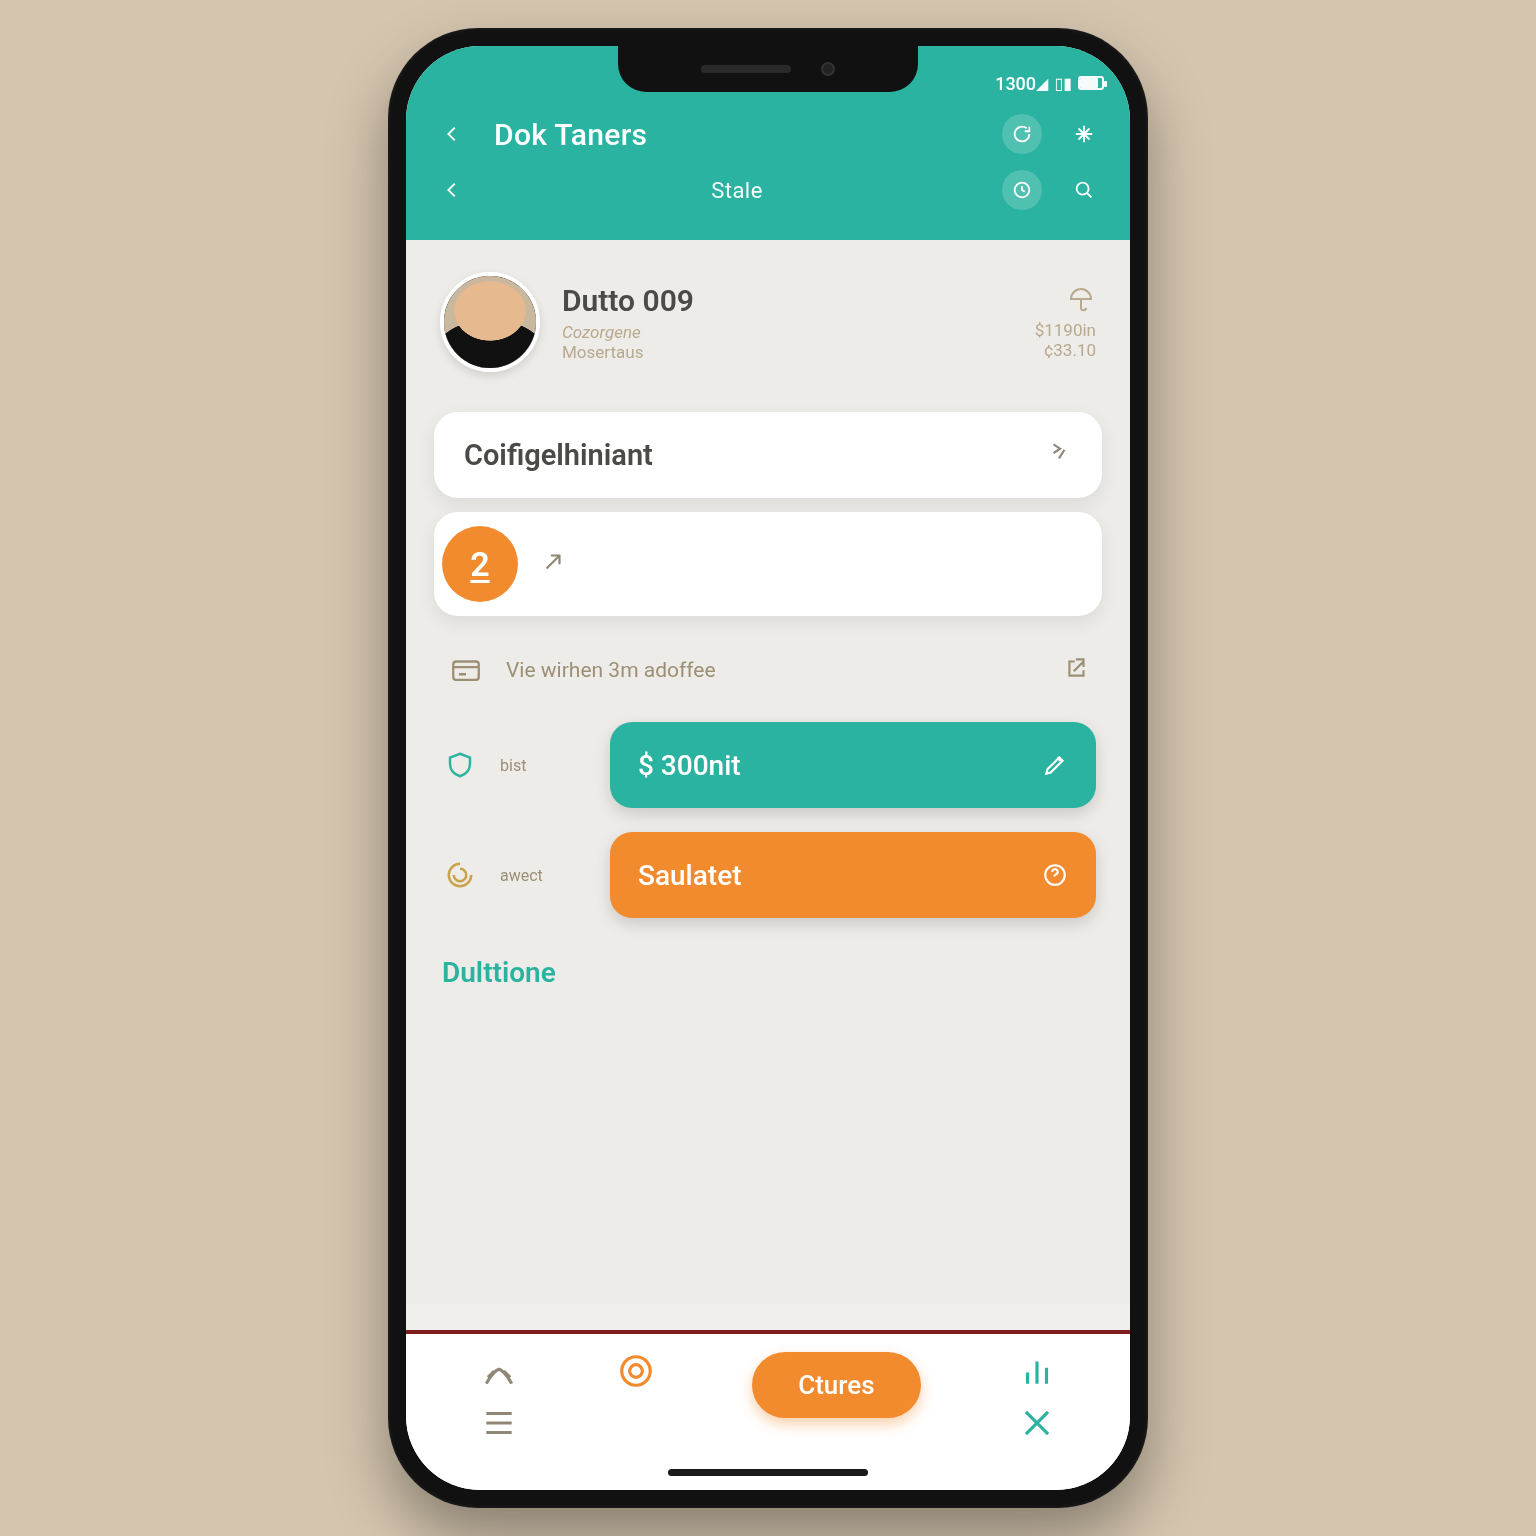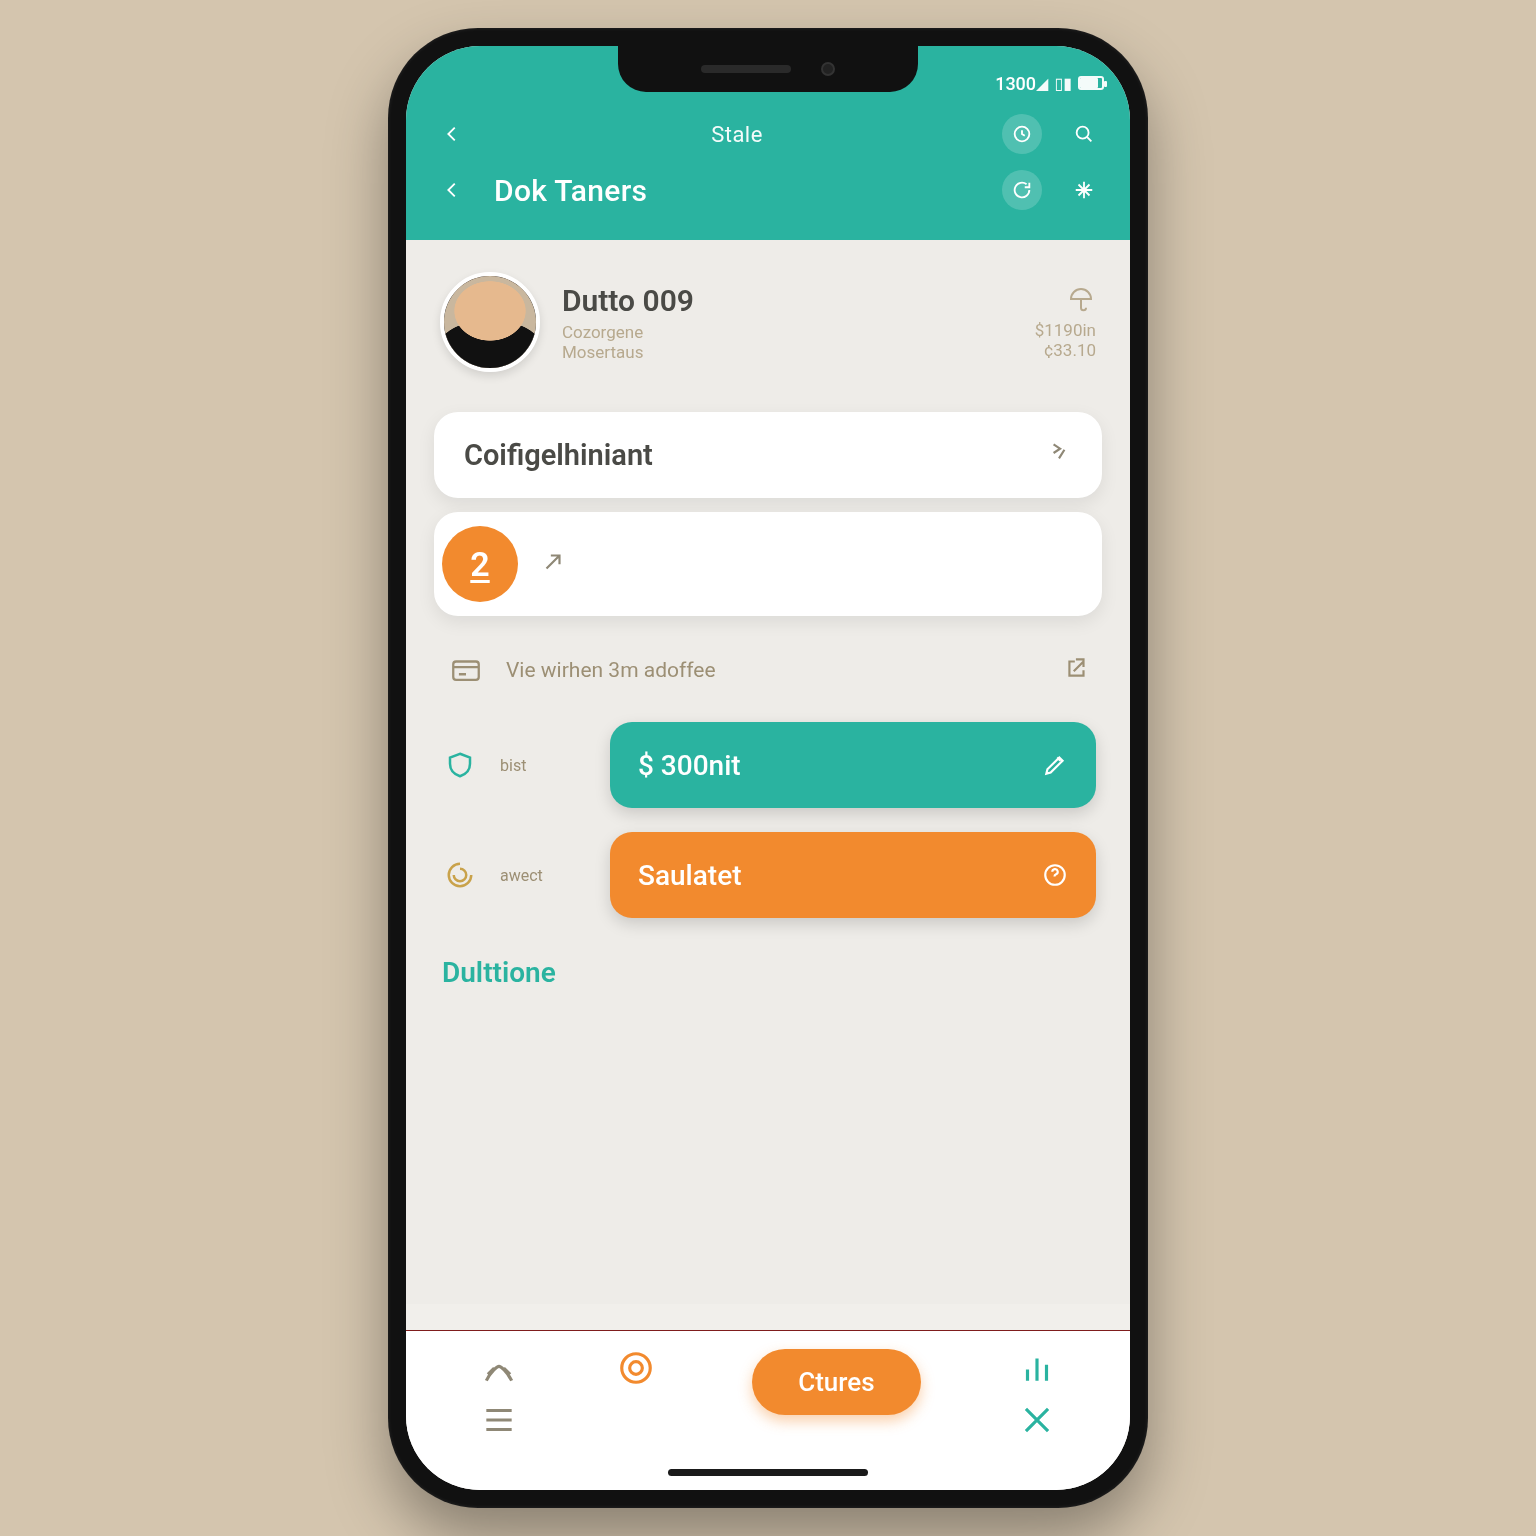--- a/index.html
+++ b/index.html
@@ -69,21 +69,21 @@
     border:4px solid #fff; box-shadow:0 4px 10px rgba(0,0,0,.12);
     position:relative; overflow:hidden;
   }
   .avatar::after{content:"";position:absolute;inset:0;background:
     radial-gradient(ellipse 36px 30px at 50% 38%, #e6b98e 0 98%, transparent 100%),
     radial-gradient(ellipse 52px 28px at 50% 78%, #111 0 98%, transparent 100%),
     linear-gradient(#c9b79e,#c9b79e);
   }
   .pinfo { flex:1; }
   .pname { font-size:30px; font-weight:600; color:#4a4a46; }
-  .psub1 { font-size:17px; color:#b7a98e; margin-top:4px; }
+  .psub1 { font-size:17px; color:#b7a98e; margin-top:4px;font-style:italic; }
   .psub2 { font-size:17px; color:#b7a98e; }
   .pright { text-align:right; }
   .pright .micon { width:30px;height:30px;margin-left:auto;margin-bottom:6px;}
   .pright .micon svg{width:100%;height:100%;stroke:#b7a98e;fill:none;stroke-width:1.6;}
   .pamt1 { font-size:17px; color:#b7a98e; }
   .pamt2 { font-size:17px; color:#b7a98e; }
 
   .card {
     background:#fff; border-radius:24px;
     margin: 14px 28px; padding: 26px 30px;
@@ -130,21 +130,21 @@
   .pillbtn.orange{ background:#f28a2e; }
   .pillbtn .spacer{flex:1;}
   .pillbtn svg{width:26px;height:26px;stroke:#fff;fill:none;stroke-width:2;}
 
   .section-label{ padding: 26px 36px 0; font-size:28px; font-weight:600; color:#2ab3a0; }
 
   
   .bottom {
     position:absolute; bottom:0; left:0; right:0;
     background:#fff; height:160px;
-    border-top:1px solid #7f1d1d;
+    border-top:4px solid #7f1d1d;
     display:flex; align-items:flex-start; padding:18px 30px 0;
     gap:10px;
   }
   .bcol{ flex:1; display:flex; flex-direction:column; align-items:center; gap:14px;}
   .bicon{width:38px;height:38px;}
   .bicon svg{width:100%;height:100%;fill:none;stroke-width:2;}
   .bpill{
     background:#f28a2e; color:#fff; font-size:26px; font-weight:500;
     padding:18px 46px; border-radius:40px;
     box-shadow:0 6px 14px rgba(242,138,46,.4);
@@ -174,49 +174,49 @@
               <i></i>
             </span>
         </span>
       </div>
       <div class="hrow">
         <div class="hicon">
           <svg viewBox="0 0 24 24">
               <path d="M15 5l-7 7 7 7"></path>
             </svg>
         </div>
+        <div class="title2">Dok Taners</div>
+        <div class="hicon circle">
+          <svg viewBox="0 0 24 24">
+              <path d="M20 12a8 8 0 1 1-3-6.2M20 4v5h-5"></path>
+            </svg>
+        </div>
+        <div class="hicon">
+          <svg viewBox="0 0 24 24">
+              <path d="M12 3v18M3 12h18M6 6l12 12M18 6L6 18"></path>
+            </svg>
+        </div>
+      </div>
+      <div class="hrow">
+        <div class="hicon">
+          <svg viewBox="0 0 24 24">
+              <path d="M15 5l-7 7 7 7"></path>
+            </svg>
+        </div>
         <div class="title1">Stale</div>
         <div class="hicon circle">
           <svg viewBox="0 0 24 24">
               <circle cx="12" cy="12" r="8"></circle>
               <path d="M12 8v4l3 2"></path>
             </svg>
         </div>
         <div class="hicon">
           <svg viewBox="0 0 24 24">
               <circle cx="10.5" cy="10.5" r="6.5"></circle>
               <path d="M20 20l-4.5-4.5"></path>
-            </svg>
-        </div>
-      </div>
-      <div class="hrow">
-        <div class="hicon">
-          <svg viewBox="0 0 24 24">
-              <path d="M15 5l-7 7 7 7"></path>
-            </svg>
-        </div>
-        <div class="title2">Dok Taners</div>
-        <div class="hicon circle">
-          <svg viewBox="0 0 24 24">
-              <path d="M20 12a8 8 0 1 1-3-6.2M20 4v5h-5"></path>
-            </svg>
-        </div>
-        <div class="hicon">
-          <svg viewBox="0 0 24 24">
-              <path d="M12 3v18M3 12h18M6 6l12 12M18 6L6 18"></path>
             </svg>
         </div>
       </div>
     </div>
 
     <div class="content">
 
       <div class="profile">
         <div class="avatar"></div>
         <div class="pinfo">

